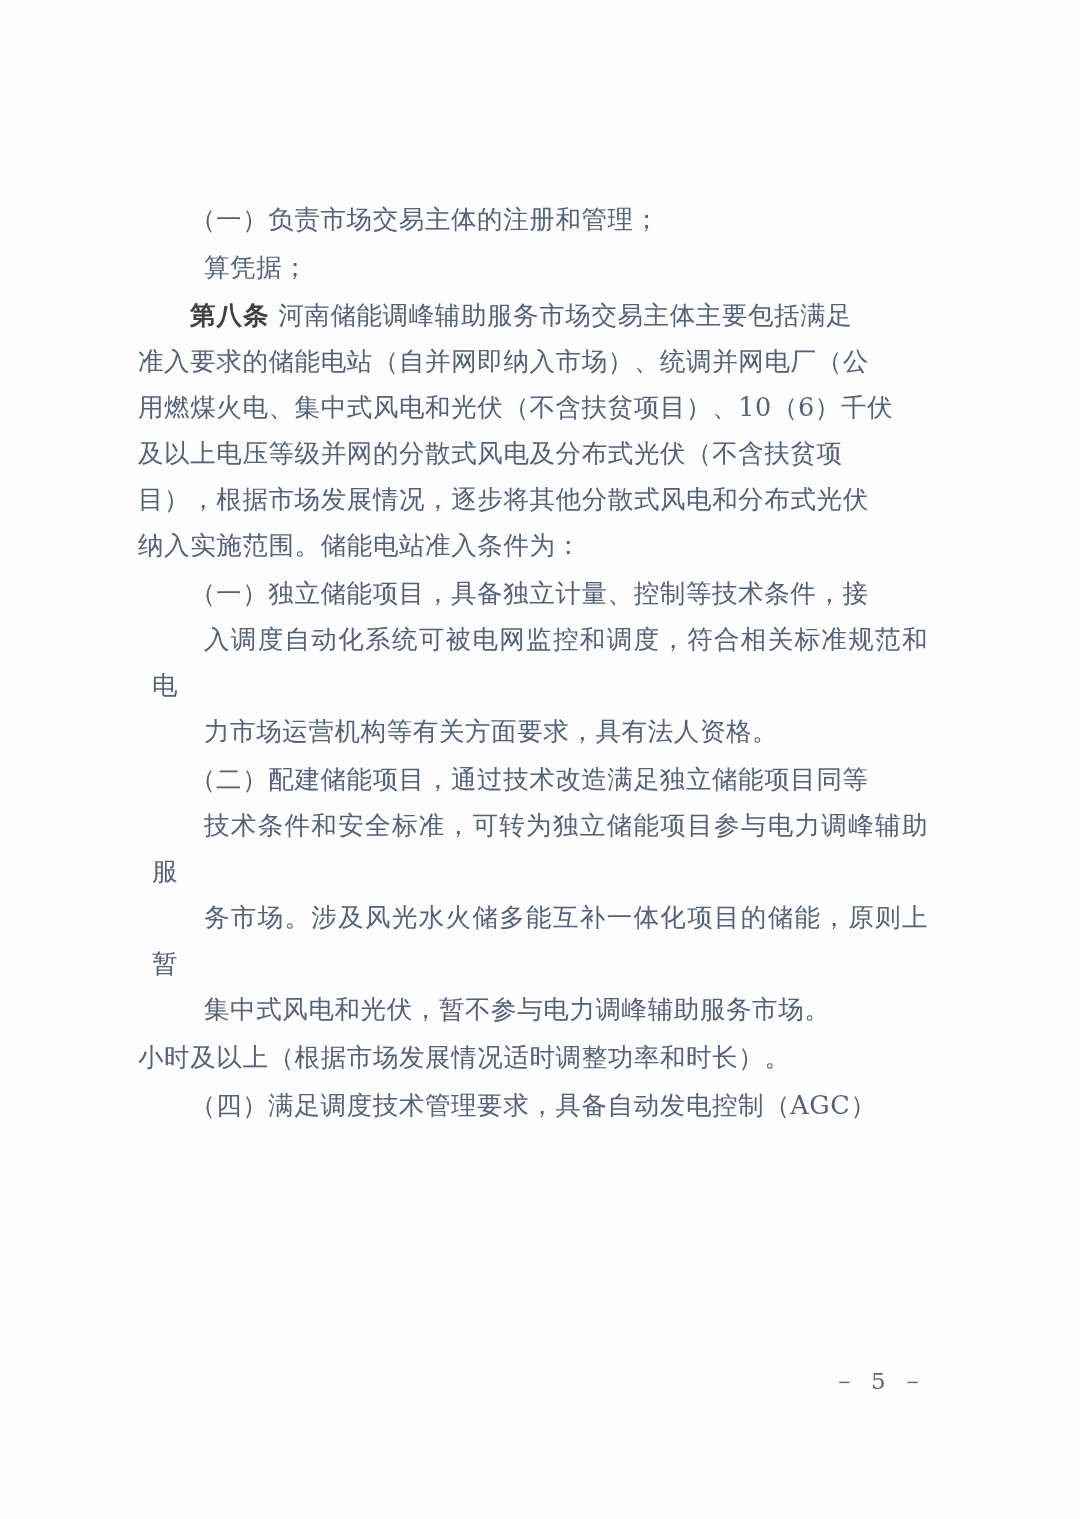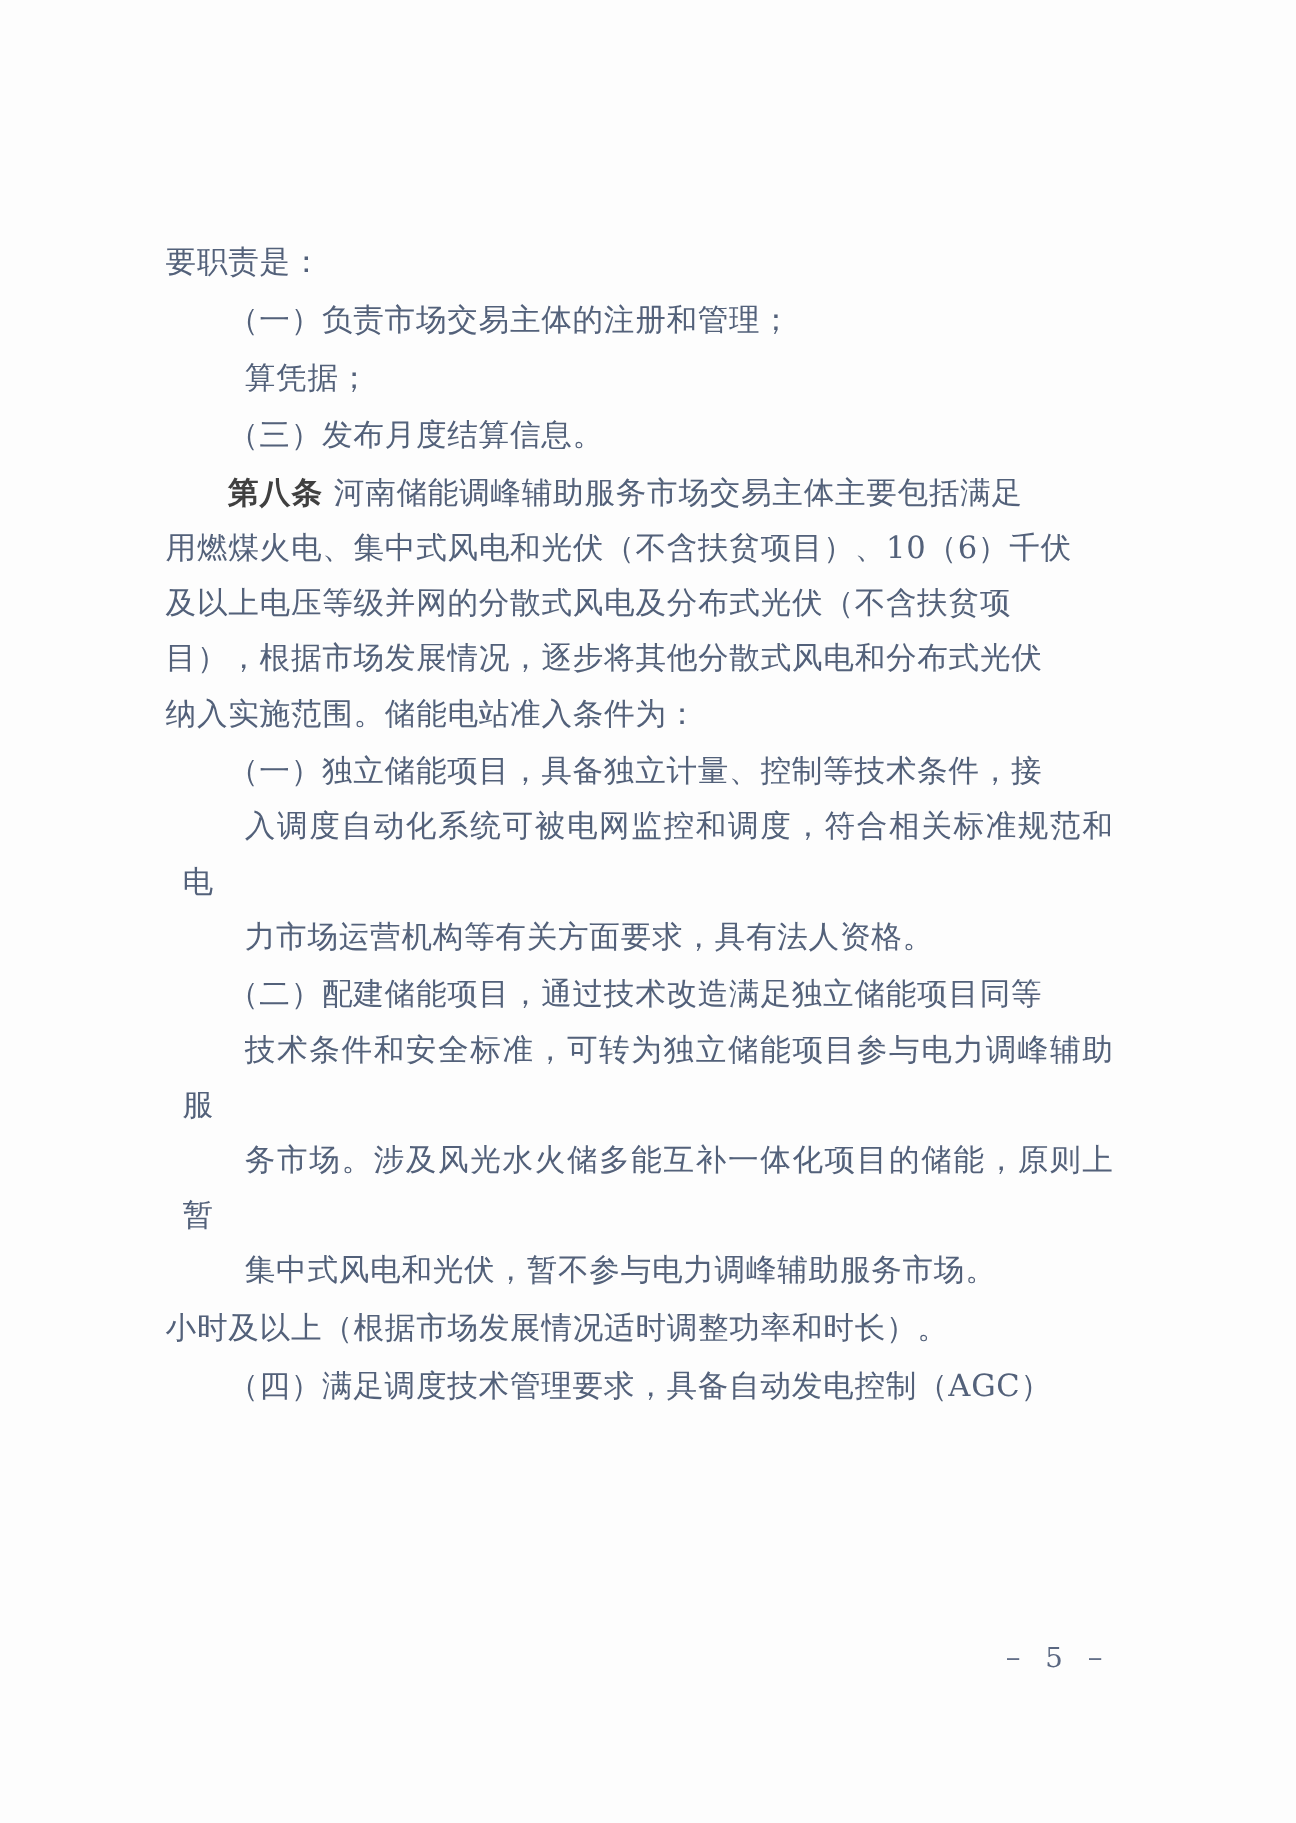--- a/index.html
+++ b/index.html
@@ -64,39 +64,34 @@
   }
   .blk { display: block; }
 </style>
 </head>
 <body>
 
 <div class="page">
 
   <div class="content">
 
-    <p class="para cont">
-      <span>要职责是：</span>
-    </p>
 
     <p class="para indent-item">
       <span>（一）负责市场交易主体的注册和管理；</span>
     </p>
 
     <p class="para indent-item">
       <span class="blk hang">算凭据；</span>
     </p>
 
-    <p class="para indent-item">
-      <span>（三）发布月度结算信息。</span>
-    </p>
 
     <p class="para indent1">
       <span class="article-label">第八条</span>
       <span>河南储能调峰辅助服务市场交易主体主要包括满足</span>
+      <span class="blk cont">准入要求的储能电站（自并网即纳入市场）、统调并网电厂（公</span>
       <span class="blk cont">用燃煤火电、集中式风电和光伏（不含扶贫项目）、10（6）千伏</span>
       <span class="blk cont">及以上电压等级并网的分散式风电及分布式光伏（不含扶贫项</span>
       <span class="blk cont">目），根据市场发展情况，逐步将其他分散式风电和分布式光伏</span>
       <span class="blk cont">纳入实施范围。储能电站准入条件为：</span>
     </p>
 
     <p class="para indent-item">
       <span class="blk">（一）独立储能项目，具备独立计量、控制等技术条件，接</span>
       <span class="blk hang">入调度自动化系统可被电网监控和调度，符合相关标准规范和电</span>
       <span class="blk hang">力市场运营机构等有关方面要求，具有法人资格。</span>

